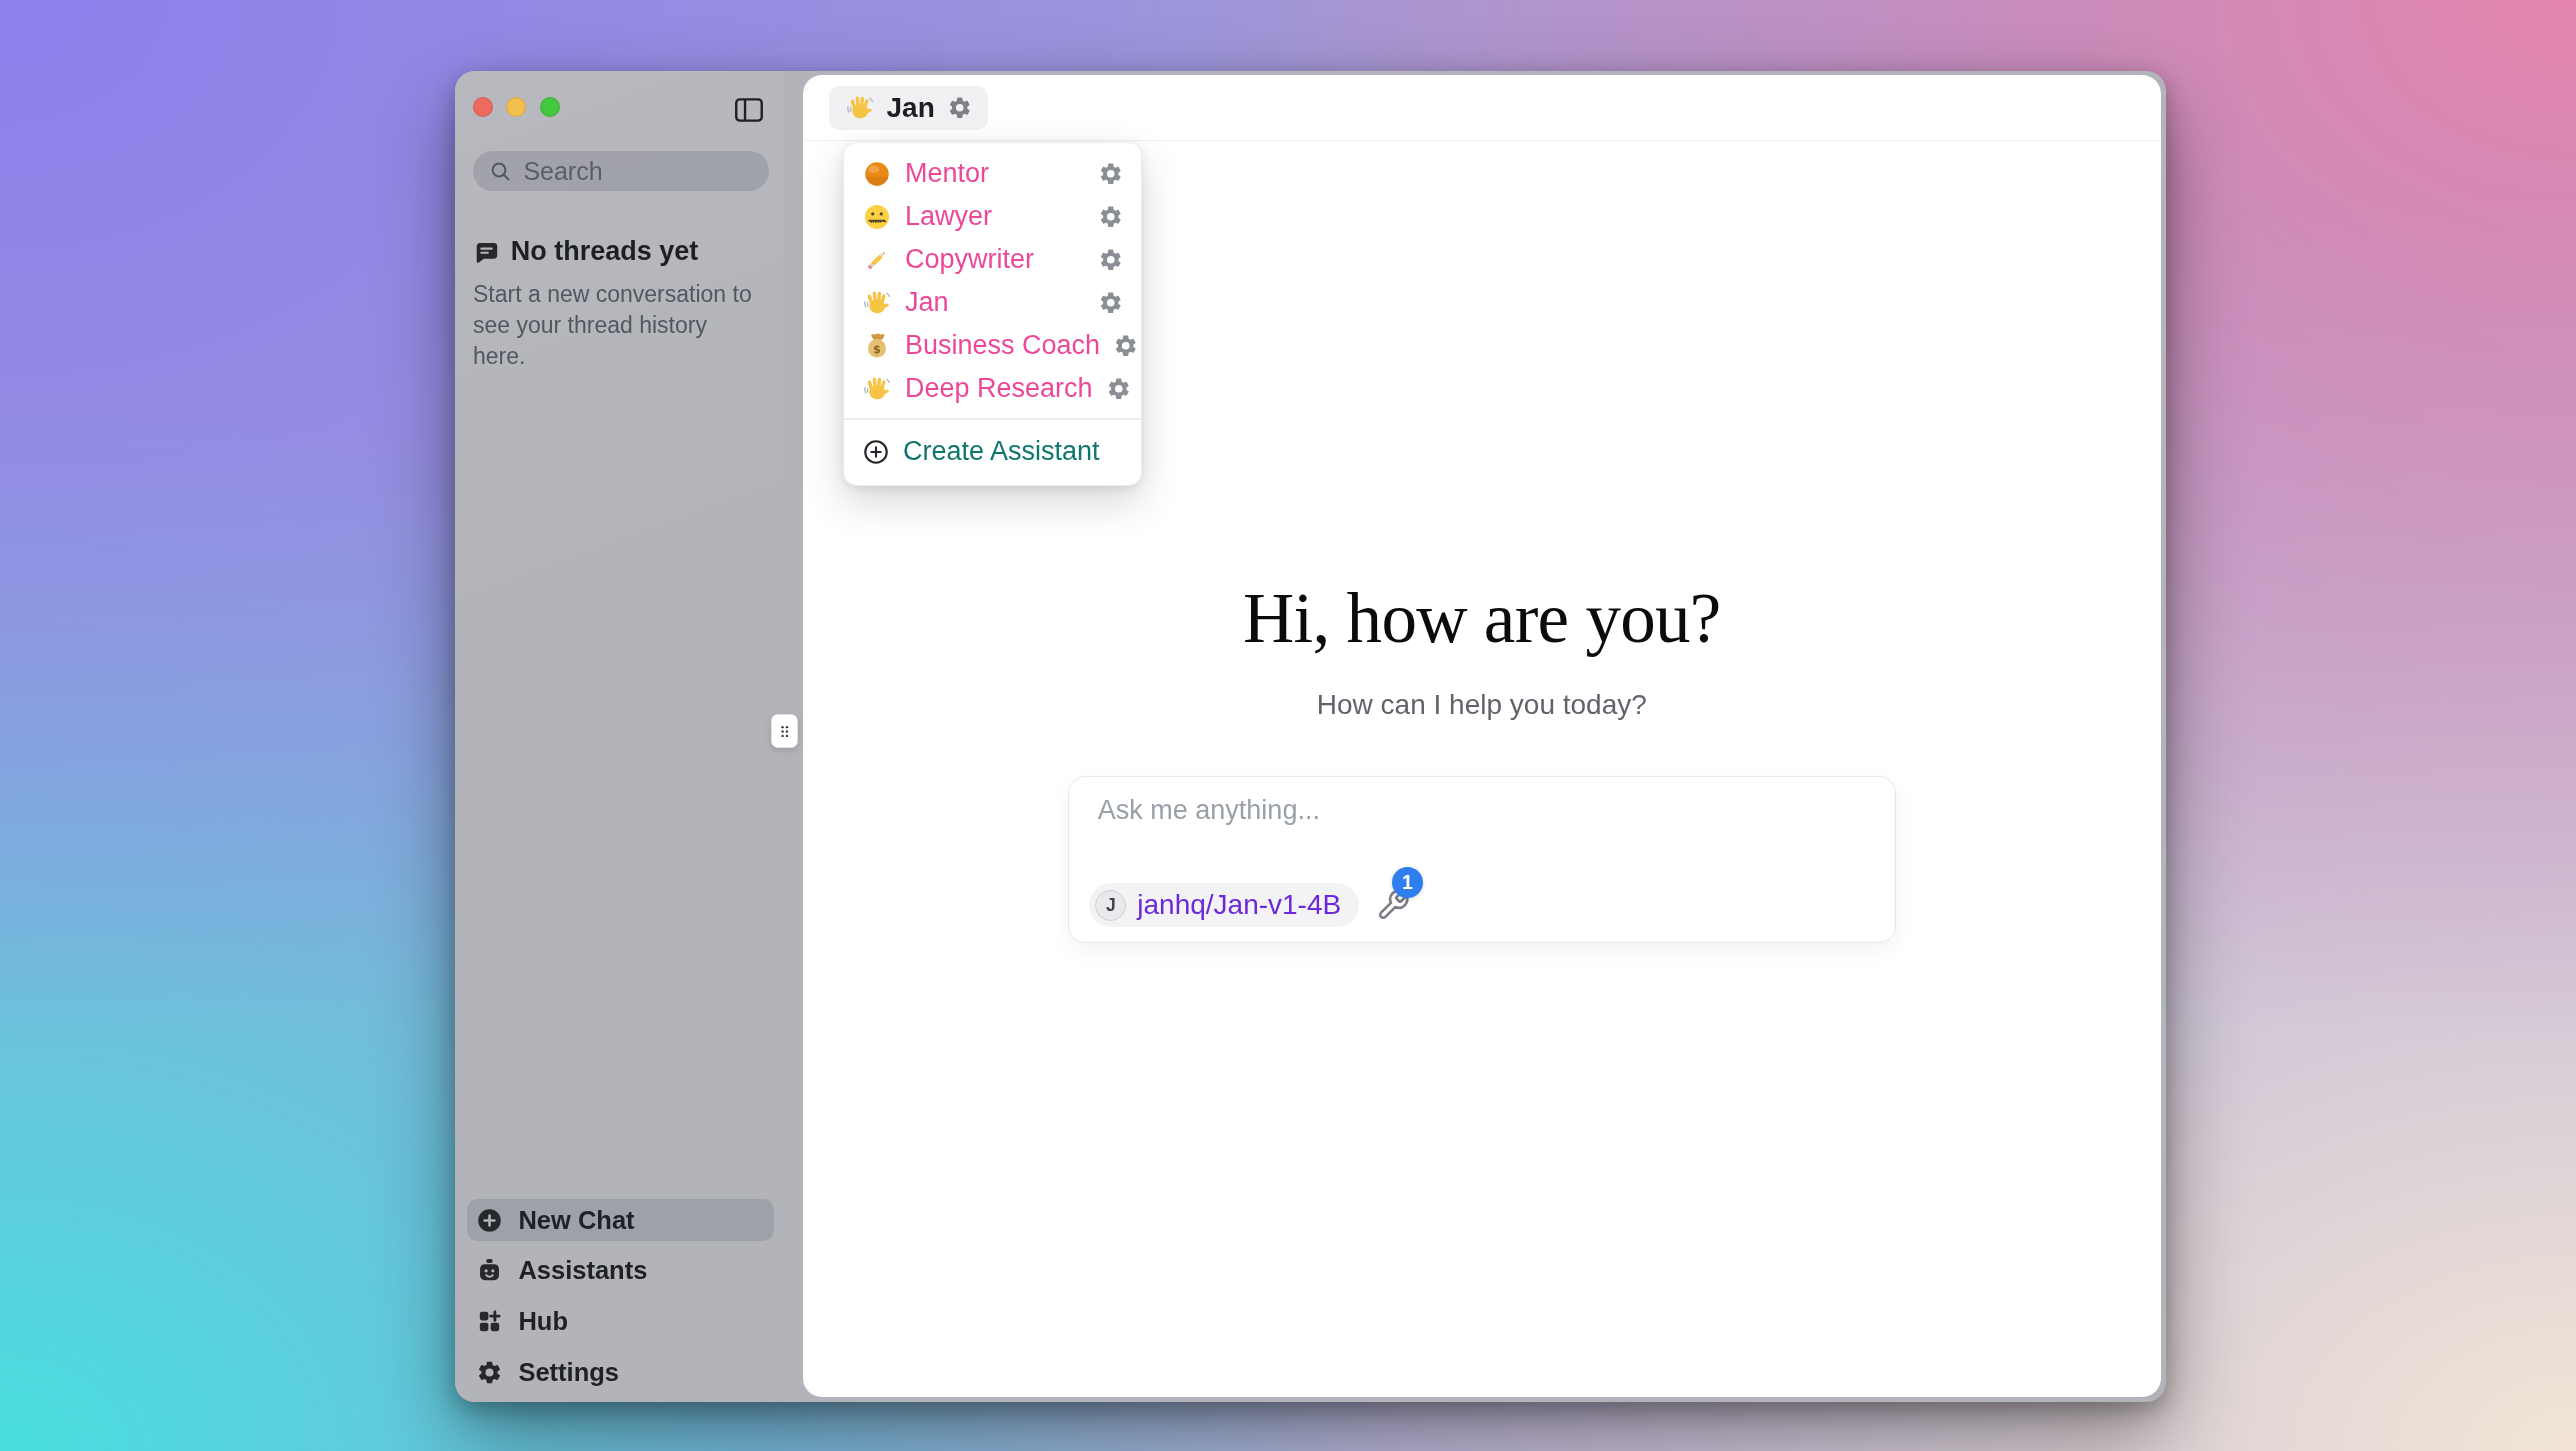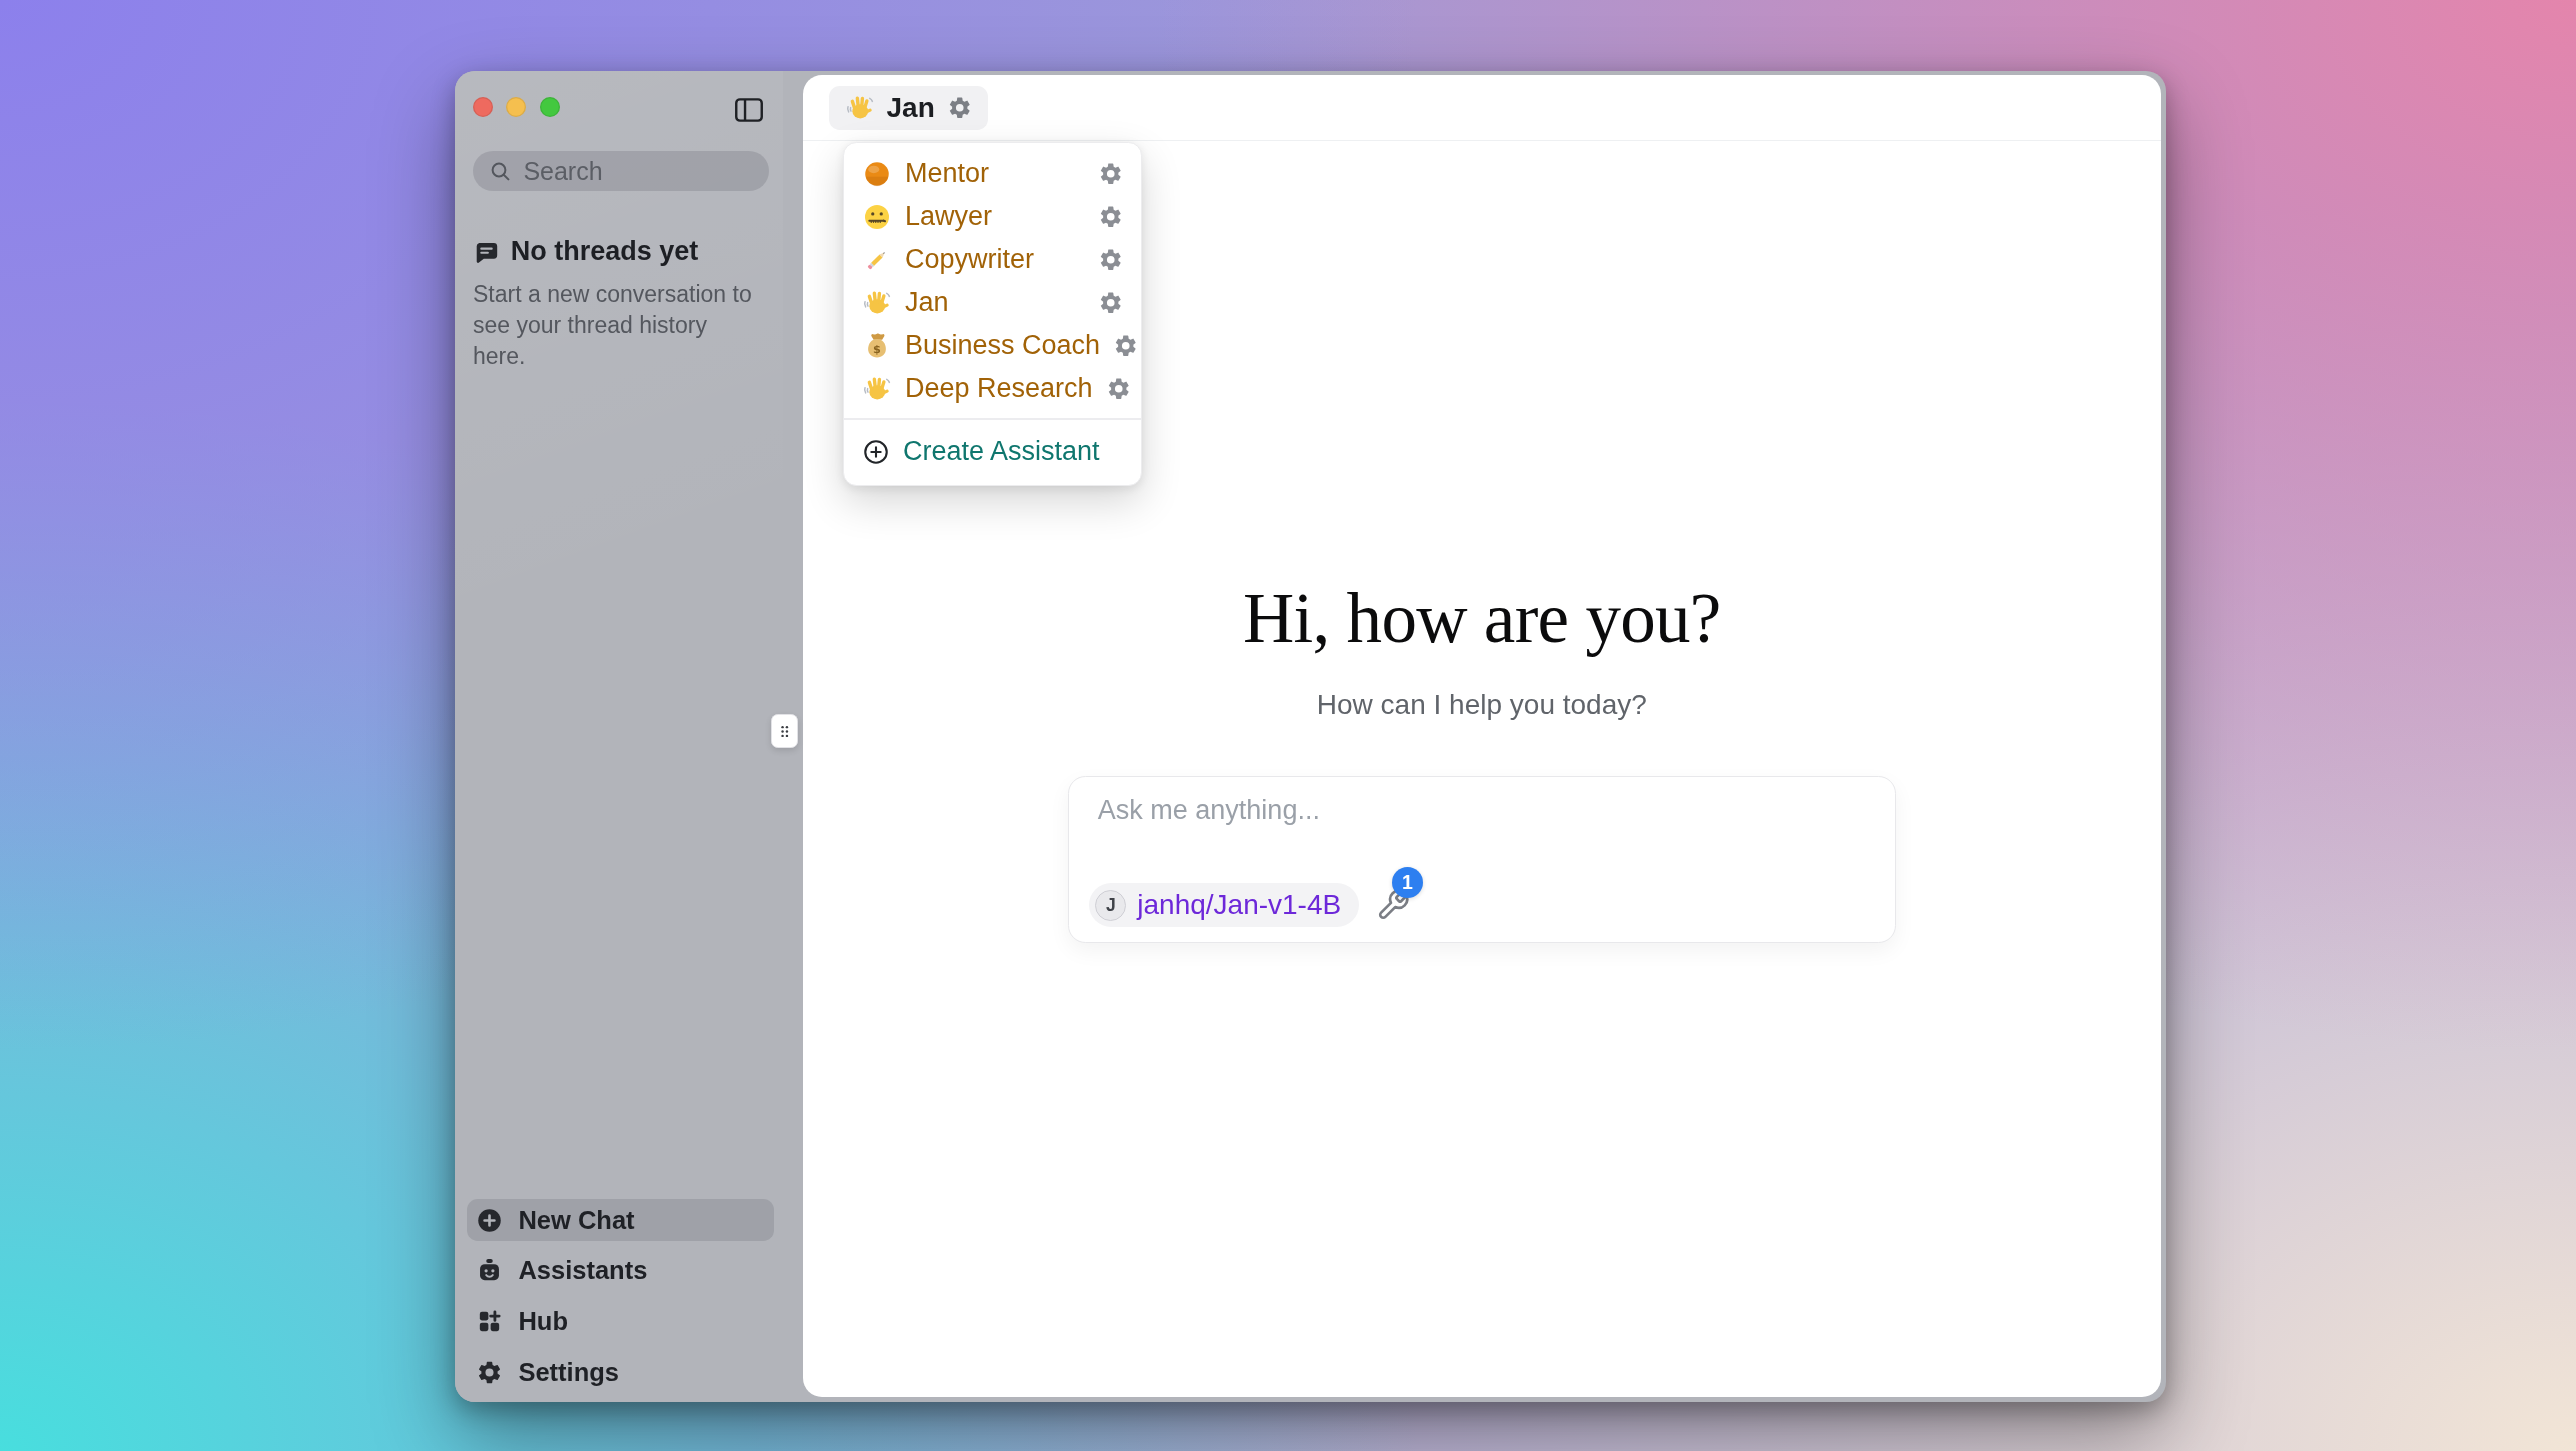--- a/index.html
+++ b/index.html
@@ -47,21 +47,21 @@
     display:inline-flex;align-items:center;gap:12px;padding:0 16px;font-family:inherit;}
   .pill .emoji{width:30px;height:30px;}
   .pill .lbl{font-size:28px;font-weight:600;color:#1c1e22;}
   .pill .gear{width:25.5px;height:25.5px;color:#7c7f85;}
   .menu{position:absolute;left:40px;top:67px;width:297px;background:#fff;border-radius:13.4px;
     border:0.7px solid #ececee;box-shadow:0 16px 40px rgba(0,0,0,.16),0 2.7px 9.4px rgba(0,0,0,.08);
     padding:9.4px 0;z-index:10;}
   .menu-item{width:100%;height:43px;display:flex;align-items:center;gap:13.4px;padding:0 17.5px;
     box-sizing:border-box;background:none;border:none;cursor:pointer;font-family:inherit;}
   .menu-item .emoji{width:30px;height:30px;flex:0 0 auto;}
-  .menu-item .lbl{font-size:27px;color:#a16207;white-space:nowrap;}
+  .menu-item .lbl{font-size:27px;color:#ec4899;white-space:nowrap;}
   .menu-item .gear{width:25.5px;height:25.5px;color:#8b8e94;margin-left:auto;flex:0 0 auto;}
   .menu-sep{height:1.3px;background:#ececef;margin:8px 0;}
   .menu-footer{width:100%;height:48px;display:flex;align-items:center;gap:13.4px;padding:0 17.5px;
     box-sizing:border-box;background:none;border:none;cursor:pointer;font-family:inherit;}
   .menu-footer .icon{width:28px;height:28px;color:#222529;}
   .menu-footer .lbl{font-size:27px;color:#0f766e;}
   .hero{position:absolute;left:0;right:0;top:503px;text-align:center;}
   .hero h1{margin:0;font-family:"Liberation Serif","DejaVu Serif",serif;font-weight:500;
     font-size:71px;letter-spacing:-0.7px;color:#0b0b0c;}
   .hero .sub{margin-top:30px;font-size:28px;color:#60646a;}

